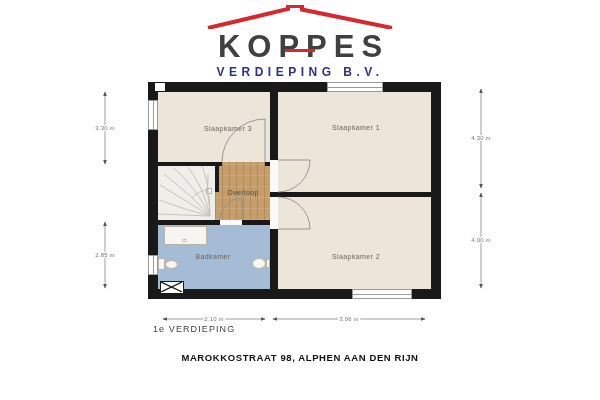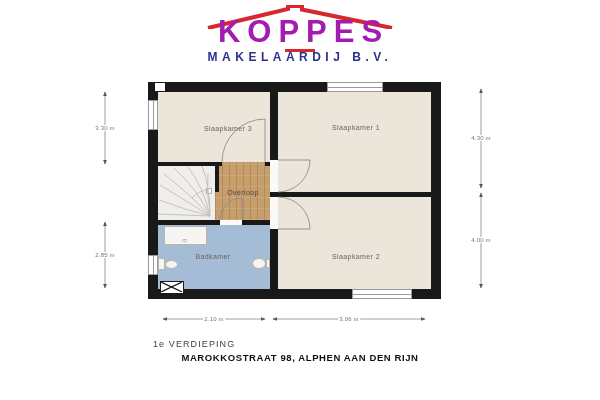--- a/index.html
+++ b/index.html
@@ -4,22 +4,22 @@
 <style>
   html,body{margin:0;padding:0;}
   body{
     width:600px;height:400px;position:relative;overflow:hidden;
     background:#ffffff;font-family:"Liberation Sans", sans-serif;
   }
   
   .logo{position:absolute;top:2px;left:0;width:600px;height:58px;text-align:center;}
   .logo-roof{position:absolute;top:3px;left:50%;transform:translateX(-50%);}
   .logo-brand{
-    position:relative;display:inline-block;margin-top:14px;
-    font-size:31px;font-weight:bold;color:#a21caf;letter-spacing:7px;line-height:1;
+    position:relative;display:inline-block;margin-top:29px;
+    font-size:31px;font-weight:bold;color:#404040;letter-spacing:7px;line-height:1;
     padding-left:7px; 
   }
   .logo-underline{position:absolute;left:50%;transform:translateX(-50%);top:47px;width:30px;height:3px;background:#d6282e;}
   .logo-sub{
     margin-top:4px;font-size:12px;font-weight:bold;color:#2a3388;letter-spacing:4.5px;line-height:1;
   }
   
   .plan{position:absolute;left:148px;top:82px;width:293px;height:217px;background:#191919;}
   .plan *{position:absolute;box-sizing:border-box;}
   .floor{background:#ece5da;}
@@ -44,42 +44,42 @@
   }
   .room-label.dark{color:#4d4740;}
   
   .dim-label{
     position:absolute;font-size:6px;color:#777;background:#fff;padding:0 1px;
     transform:translate(-50%,-50%);white-space:nowrap;letter-spacing:.2px;
   }
   svg.overlay{position:absolute;pointer-events:none;}
   
   .floor-name{
-    position:absolute;left:153px;top:339px;font-size:9px;color:#3f3f3f;
+    position:absolute;left:153px;top:324px;font-size:9px;color:#3f3f3f;
     letter-spacing:1.1px;font-weight:500;
   }
   .address{
     position:absolute;left:0;top:352px;width:600px;text-align:center;
     font-size:9.5px;font-weight:bold;color:#101010;letter-spacing:.6px;
   }
   .disclaimer{
     position:absolute;left:0;top:366px;width:600px;text-align:center;
     font-size:8.6px;font-weight:bold;color:#3a3a3a;line-height:1.3;letter-spacing:.2px;
   }
 </style>
 </head>
 <body>
 
 <div class="logo">
   <svg class="logo-roof" width="196" height="24" viewBox="0 0 196 24">
     <path d="M6,23 L86,4 L86,1 L100,1 L100,4.5 L190,23" fill="none" stroke="#d6282e" stroke-width="4"></path>
   </svg>
   <div class="logo-brand">KOPPES</div>
   <div class="logo-underline"></div>
-  <div class="logo-sub">MAKELAARDIJ B.V.</div>
+  <div class="logo-sub">VERDIEPING B.V.</div>
 </div>
 
 <div class="plan">
 
   <div class="floor" style="left:10px;top:10px;width:112px;height:70px;"></div>
   <div class="floor" style="left:130px;top:10px;width:153px;height:100px;"></div>
   <div class="floor" style="left:130px;top:115px;width:153px;height:92px;"></div>
   <div class="bath" style="left:10px;top:143px;width:112px;height:64px;"></div>
   <div class="wood" style="left:67px;top:80px;width:55px;height:58px;"></div>
   <div class="stairs-bg" style="left:10px;top:84px;width:57px;height:54px;"></div>

